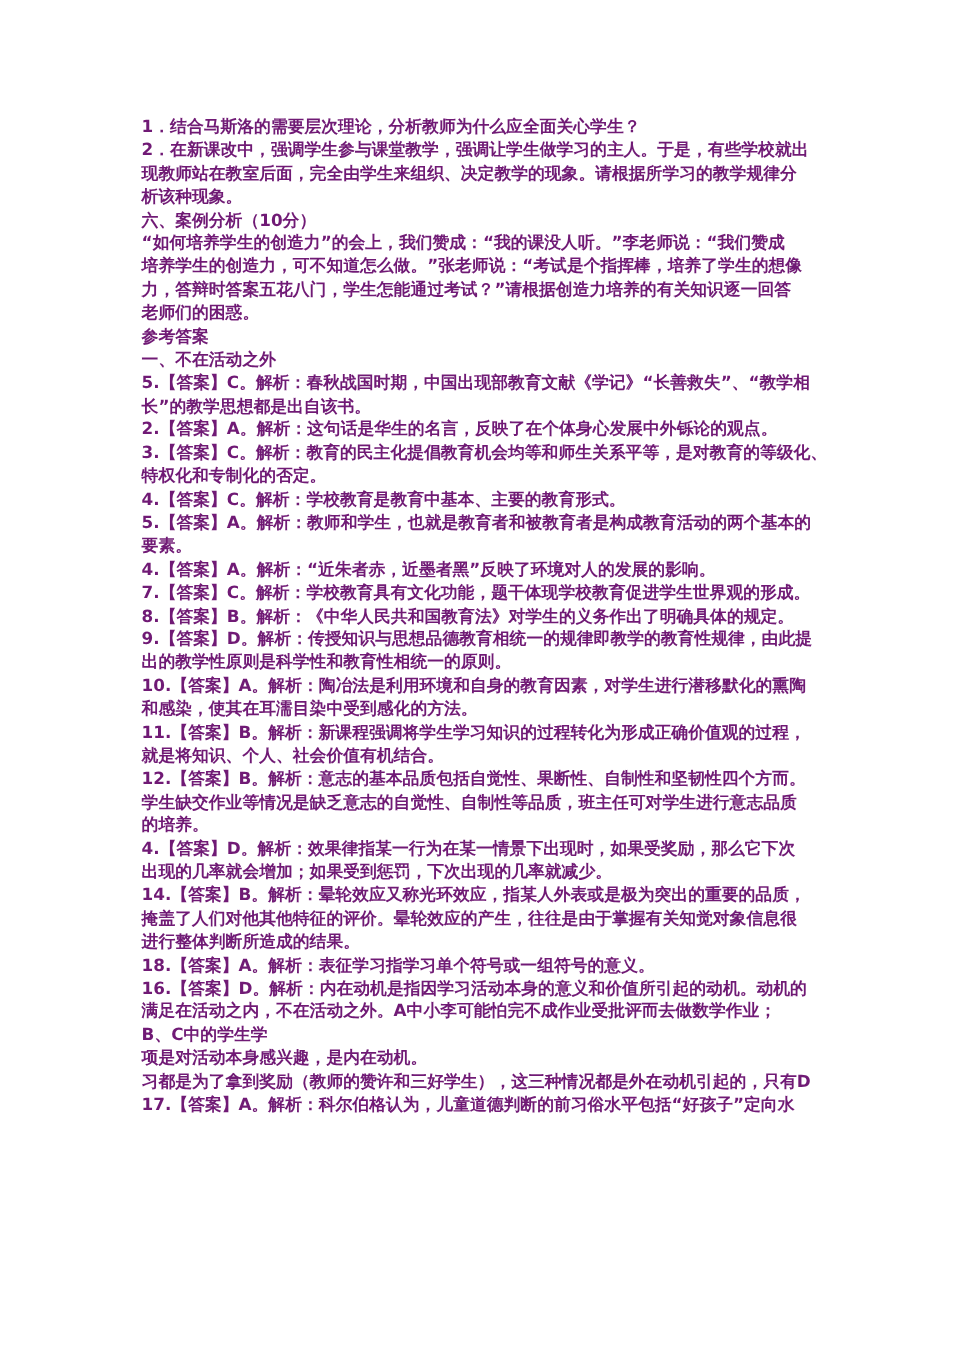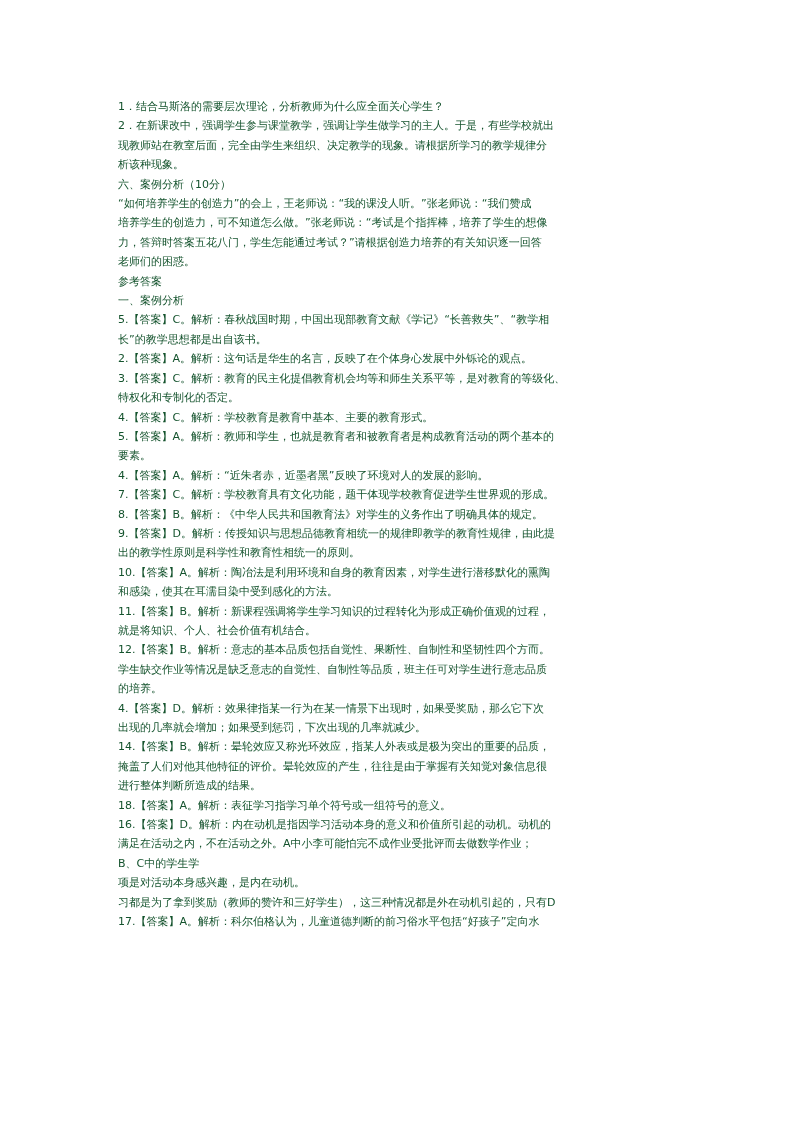--- a/index.html
+++ b/index.html
@@ -3,23 +3,24 @@
 <meta charset="utf-8">
 <style>
   html, body { margin: 0; padding: 0; background: #ffffff; }
   body { width: 794px; height: 1123px; position: relative; overflow: hidden; }
   .page {
     position: absolute;
     left: 118px;
     top: 97px;
     width: 572px;
     font-family: "DejaVu Sans", "Liberation Sans", sans-serif;
-    font-size: 11px;
+    font-size: 14px;
     line-height: 19.4px;
-    color: #14532d;
+    color: #701a75;
+    font-weight: bold;
   }
   .p { margin: 0; padding: 0; white-space: normal; word-break: break-all; }
   .line { display: block; white-space: nowrap; }
 </style>
 </head>
 <body>
 
 <div class="page">
 
   <div class="p">
@@ -28,31 +29,31 @@
   <div class="p">
     <span class="line">2．在新课改中，强调学生参与课堂教学，强调让学生做学习的主人。于是，有些学校就出</span>
     <span class="line">现教师站在教室后面，完全由学生来组织、决定教学的现象。请根据所学习的教学规律分</span>
     <span class="line">析该种现象。</span>
   </div>
 
   <div class="p">
     <span class="line">六、案例分析（10分）</span>
   </div>
   <div class="p">
-    <span class="line">“如何培养学生的创造力”的会上，王老师说：“我的课没人听。”张老师说：“我们赞成</span>
+    <span class="line">“如何培养学生的创造力”的会上，我们赞成：“我的课没人听。”李老师说：“我们赞成</span>
     <span class="line">培养学生的创造力，可不知道怎么做。”张老师说：“考试是个指挥棒，培养了学生的想像</span>
     <span class="line">力，答辩时答案五花八门，学生怎能通过考试？”请根据创造力培养的有关知识逐一回答</span>
     <span class="line">老师们的困惑。</span>
   </div>
 
   <div class="p">
     <span class="line">参考答案</span>
   </div>
   <div class="p">
-    <span class="line">一、案例分析</span>
+    <span class="line">一、不在活动之外</span>
   </div>
 
   <div class="p">
     <span class="line">5.【答案】C。解析：春秋战国时期，中国出现部教育文献《学记》“长善救失”、“教学相</span>
     <span class="line">长”的教学思想都是出自该书。</span>
   </div>
   <div class="p">
     <span class="line">2.【答案】A。解析：这句话是华生的名言，反映了在个体身心发展中外铄论的观点。</span>
   </div>
   <div class="p">

